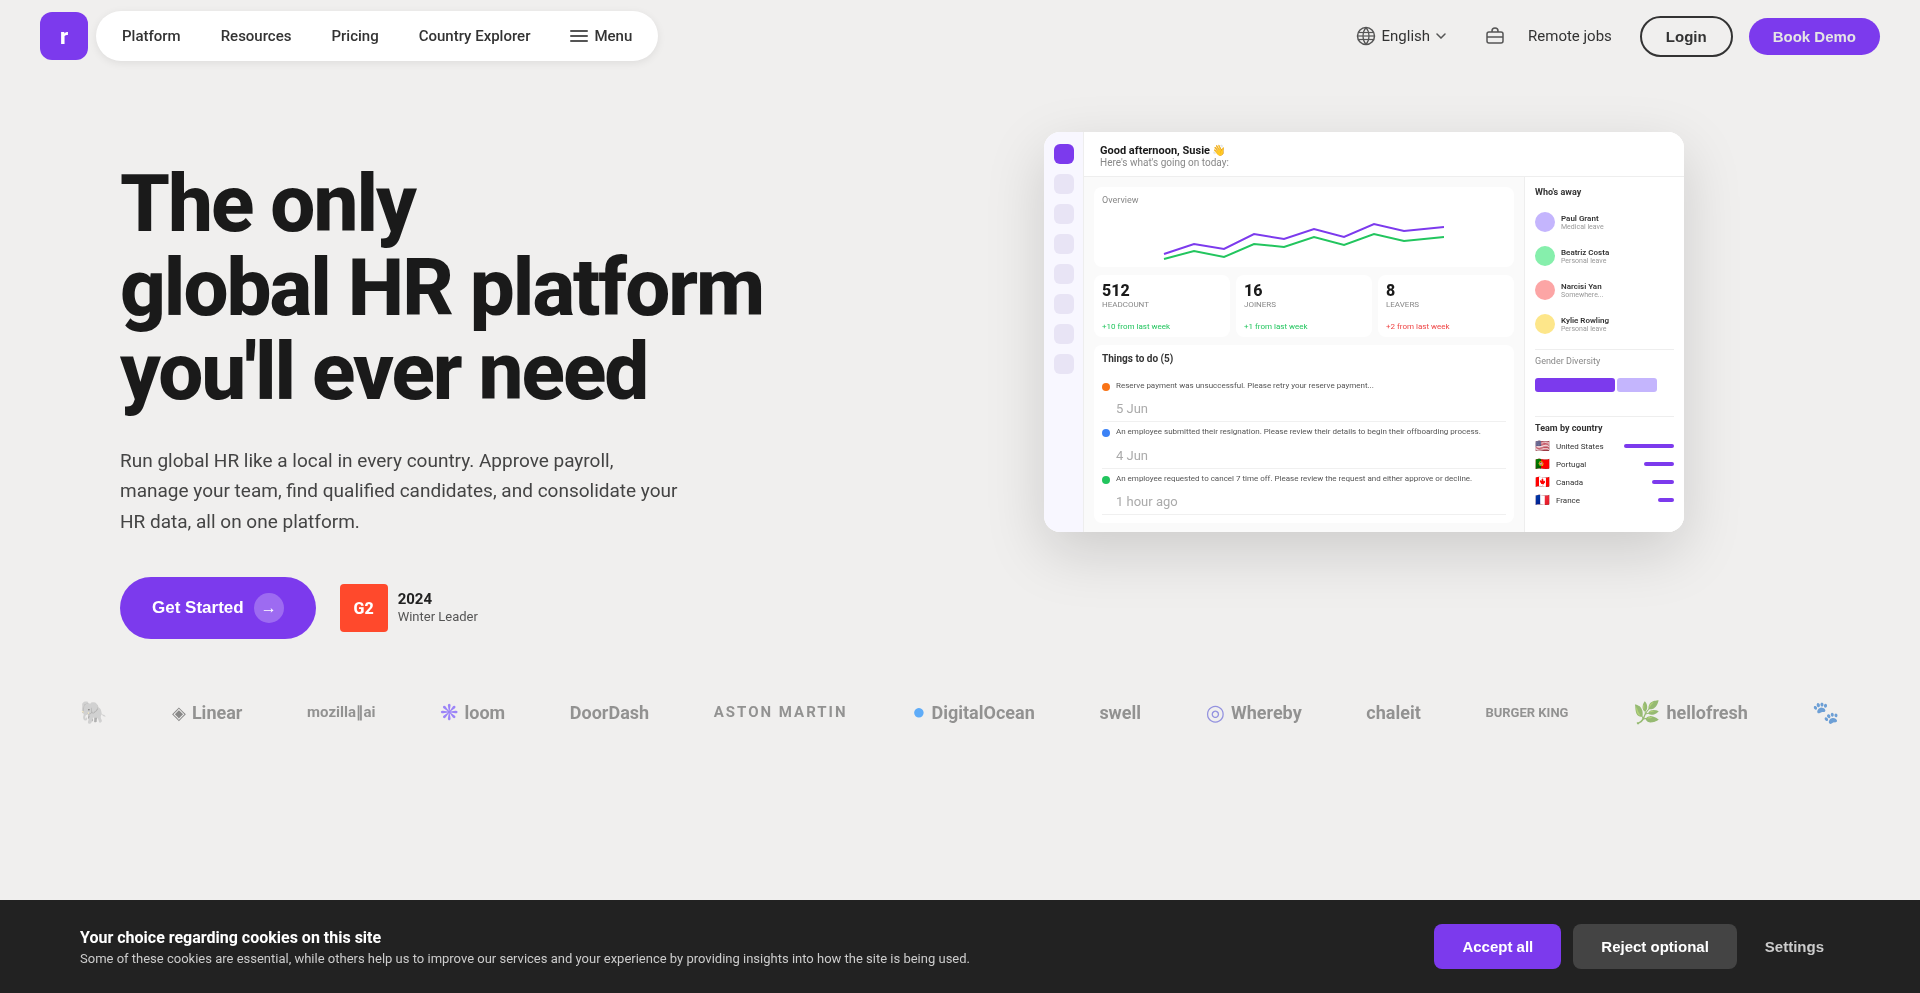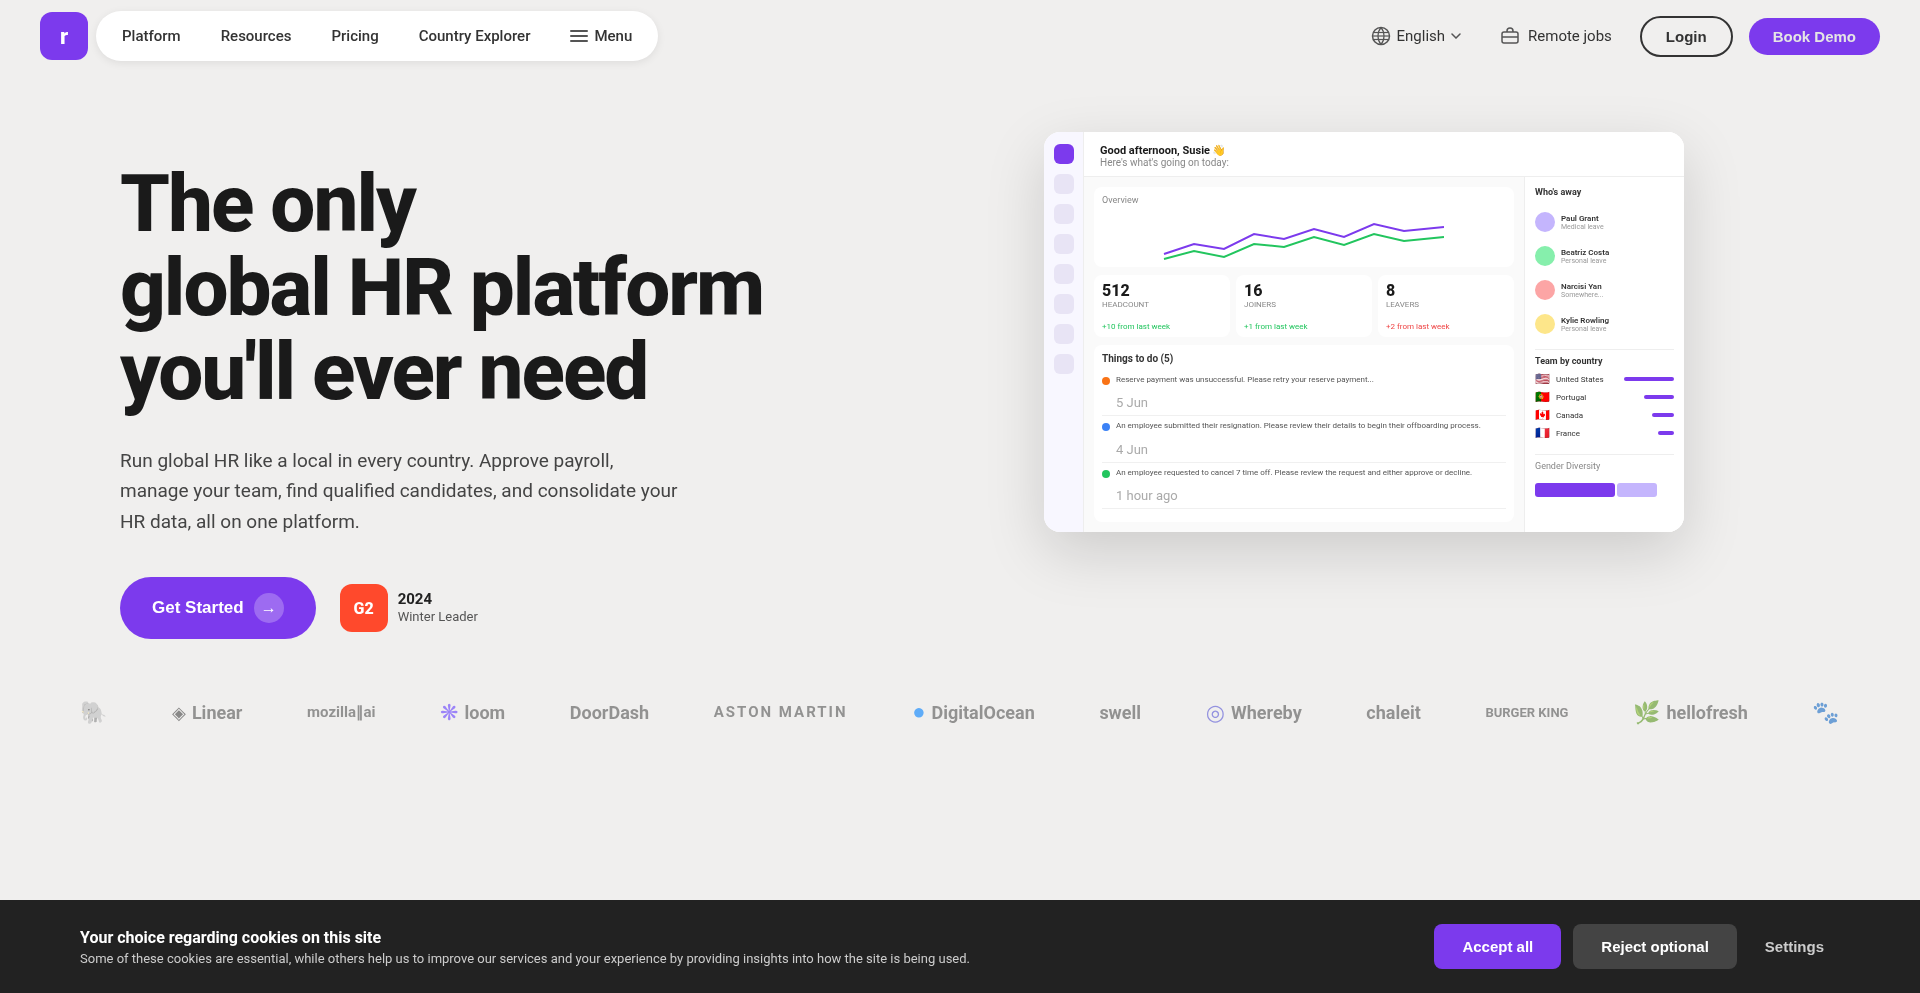--- a/index.html
+++ b/index.html
@@ -83,21 +83,21 @@
       gap: 6px;
       font-size: 15px;
       color: #333;
       cursor: pointer;
       padding: 8px 12px;
       border-radius: 8px;
     }
     .remote-jobs-btn {
       display: flex;
       align-items: center;
-      gap: 9px;
+      gap: 24px;
       font-size: 15px;
       color: #333;
       cursor: pointer;
       padding: 8px 12px;
       border-radius: 8px;
     }
     .login-btn {
       border: 2px solid #333;
       border-radius: 50px;
       padding: 10px 24px;
@@ -172,21 +172,21 @@
       justify-content: center;
       font-size: 16px;
     }
     .g2-badge {
       display: flex;
       align-items: center;
       gap: 10px;
     }
     .g2-icon {
       background: #ff492c;
-      border-radius: 12px;
+      border-radius: 4px;
       width: 48px;
       height: 48px;
       display: flex;
       align-items: center;
       justify-content: center;
       color: white;
       font-size: 16px;
       font-weight: 800;
     }
     .g2-text {
@@ -318,21 +318,21 @@
     .todo-section {
       background: white;
       border-radius: 8px;
       padding: 8px;
       flex: 1;
     }
     .todo-title {
       font-size: 10px;
       font-weight: 700;
       color: #333;
-      margin-bottom: 6px;
+      margin-bottom: 12px;
     }
     .todo-item {
       display: flex;
       align-items: flex-start;
       gap: 6px;
       padding: 5px 0;
       border-bottom: 1px solid #f0f0f0;
     }
     .todo-dot {
       width: 8px;
@@ -668,20 +668,27 @@
                 </div>
               </div>
               <div class="away-item">
                 <div class="away-avatar" style="background:#fde68a;"></div>
                 <div>
                   <div class="away-name">Kylie Rowling</div>
                   <div class="away-reason">Personal leave</div>
                 </div>
               </div>
               <div style="border-top:1px solid #eee; padding-top:6px; margin-top:4px;">
+                <div class="diversity-title">Gender Diversity</div>
+                <svg width="130" height="30" viewBox="0 0 130 30">
+                  <rect x="0" y="8" width="80" height="14" rx="3" fill="#7c3aed"></rect>
+                  <rect x="82" y="8" width="40" height="14" rx="3" fill="#c4b5fd"></rect>
+                </svg>
+              </div>
+              <div style="border-top:1px solid #eee; padding-top:6px; margin-top:4px;">
                 <div class="panel-section-title">Team by country</div>
                 <div class="country-item">
                   <span class="flag">🇺🇸</span>
                   <span class="country-name">United States</span>
                   <div class="country-bar" style="width:50px;"></div>
                 </div>
                 <div class="country-item">
                   <span class="flag">🇵🇹</span>
                   <span class="country-name">Portugal</span>
                   <div class="country-bar" style="width:30px;"></div>
@@ -690,27 +697,20 @@
                   <span class="flag">🇨🇦</span>
                   <span class="country-name">Canada</span>
                   <div class="country-bar" style="width:22px;"></div>
                 </div>
                 <div class="country-item">
                   <span class="flag">🇫🇷</span>
                   <span class="country-name">France</span>
                   <div class="country-bar" style="width:16px;"></div>
                 </div>
               </div>
-              <div style="border-top:1px solid #eee; padding-top:6px; margin-top:4px;">
-                <div class="diversity-title">Gender Diversity</div>
-                <svg width="130" height="30" viewBox="0 0 130 30">
-                  <rect x="0" y="8" width="80" height="14" rx="3" fill="#7c3aed"></rect>
-                  <rect x="82" y="8" width="40" height="14" rx="3" fill="#c4b5fd"></rect>
-                </svg>
-              </div>
             </div>
           </div>
         </div>
       </div>
     </div>
   </div>
 </section>
 
 <div class="logos-strip">
   <div class="logo-item">

